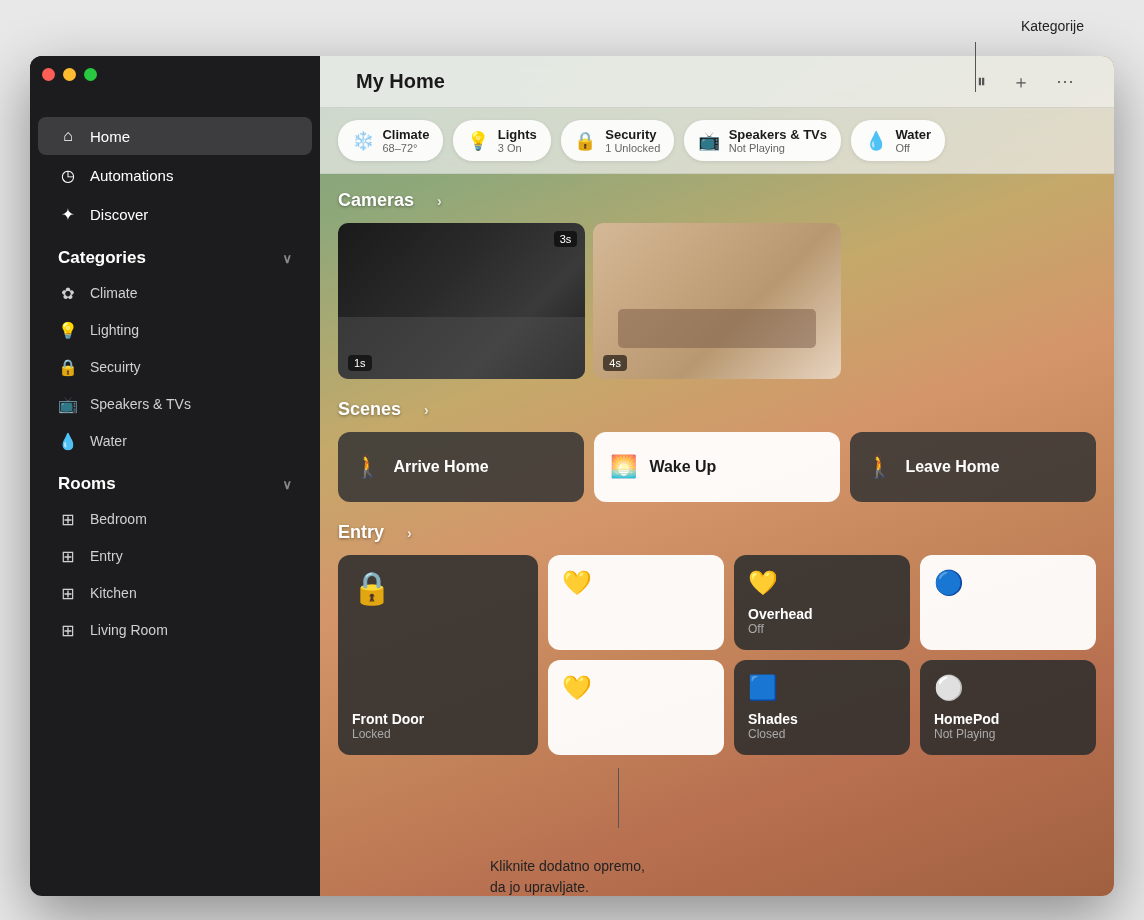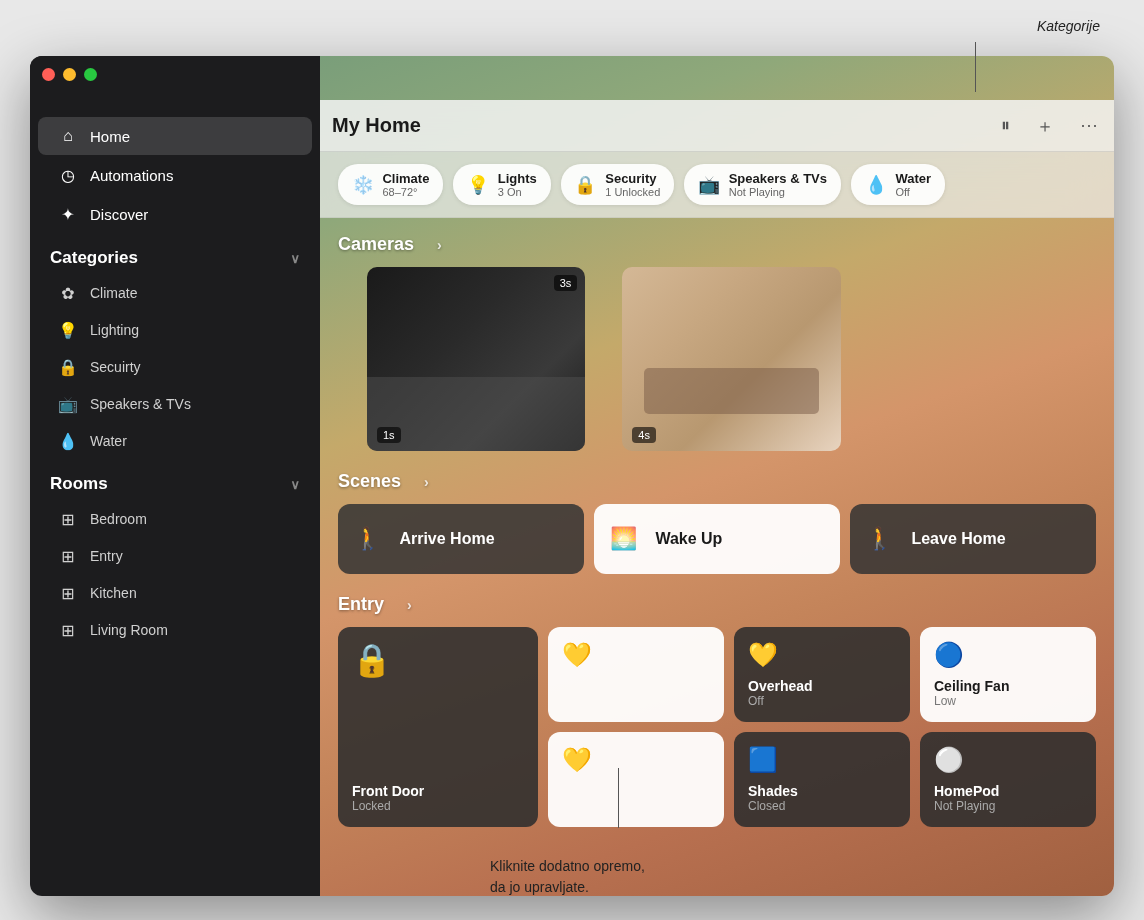--- a/index.html
+++ b/index.html
@@ -9,25 +9,24 @@
       width: 1144px;
       height: 920px;
       overflow: hidden;
       position: relative;
     }
 
     
     .annotation-top {
       position: absolute;
       top: 18px;
-      right: 44px;
+      right: 60px;
       font-size: 14px;
       color: #222;
       z-index: 10;
-      font-style: italic;
     }
     .annotation-top-line {
       position: absolute;
       top: 42px;
       right: 168px;
       width: 1px;
       height: 50px;
       background: #555;
       z-index: 10;
     }
@@ -120,21 +119,21 @@
       display: flex;
       align-items: center;
       justify-content: center;
       font-size: 16px;
       flex-shrink: 0;
     }
     .section-header {
       display: flex;
       align-items: center;
       justify-content: space-between;
-      padding: 14px 20px 6px;
+      padding: 14px 28px 6px;
       color: #ffffff;
       font-size: 17px;
       font-weight: 600;
     }
     .section-header .chevron {
       font-size: 13px;
       color: #888;
     }
     .sub-item {
       display: flex;
@@ -176,25 +175,24 @@
     }
 
     
     .topbar {
       position: relative;
       z-index: 5;
       height: 52px;
       display: flex;
       align-items: center;
       justify-content: space-between;
-      padding: 0 12px;
+      padding: 0 36px;
       background: rgba(245,245,245,0.85);
       backdrop-filter: blur(20px);
       border-bottom: 1px solid rgba(0,0,0,0.1);
-      margin-top: 44px;
     }
     .topbar-title {
       font-size: 20px;
       font-weight: 700;
       color: #1a1a1a;
     }
     .topbar-actions {
       display: flex;
       align-items: center;
       gap: 18px;
@@ -278,23 +276,22 @@
     .cameras-grid {
       display: grid;
       grid-template-columns: 1fr 1fr 1fr;
       gap: 8px;
       margin-bottom: 20px;
     }
     .camera-card {
       border-radius: 10px;
       overflow: hidden;
       position: relative;
-      height: 184px;
+      height: 156px;
       cursor: pointer;
-      margin-left: 29px;
     }
     .camera-bg {
       width: 100%;
       height: 100%;
       display: flex;
       align-items: center;
       justify-content: center;
       font-size: 12px;
       color: white;
     }
@@ -369,21 +366,20 @@
       background: rgba(255,255,255,0.95);
       color: #1a1a1a;
     }
     .scene-icon {
       font-size: 22px;
       flex-shrink: 0;
     }
     .scene-label {
       font-size: 16px;
       font-weight: 600;
-      margin-left: 6px;
     }
 
     
     .entry-grid {
       display: grid;
       grid-template-columns: 200px 1fr 1fr 1fr;
       grid-template-rows: auto auto;
       gap: 10px;
     }
     .device-card {
@@ -625,24 +621,20 @@
         <div class="device-card device-card-dark">
           <div class="device-icon">💛</div>
           <div>
             <div class="device-name">Overhead</div>
             <div class="device-status">Off</div>
           </div>
         </div>
 
         <div class="device-card device-card-light">
           <div class="device-icon">🔵</div>
-          <div>
-            <div class="device-name">Ceiling Fan</div>
-            <div class="device-status">Low</div>
-          </div>
         </div>
 
         <div class="device-card device-card-light">
           <div class="device-icon">💛</div>
         </div>
 
         <div class="device-card device-card-dark">
           <div class="device-icon">🟦</div>
           <div>
             <div class="device-name">Shades</div>

